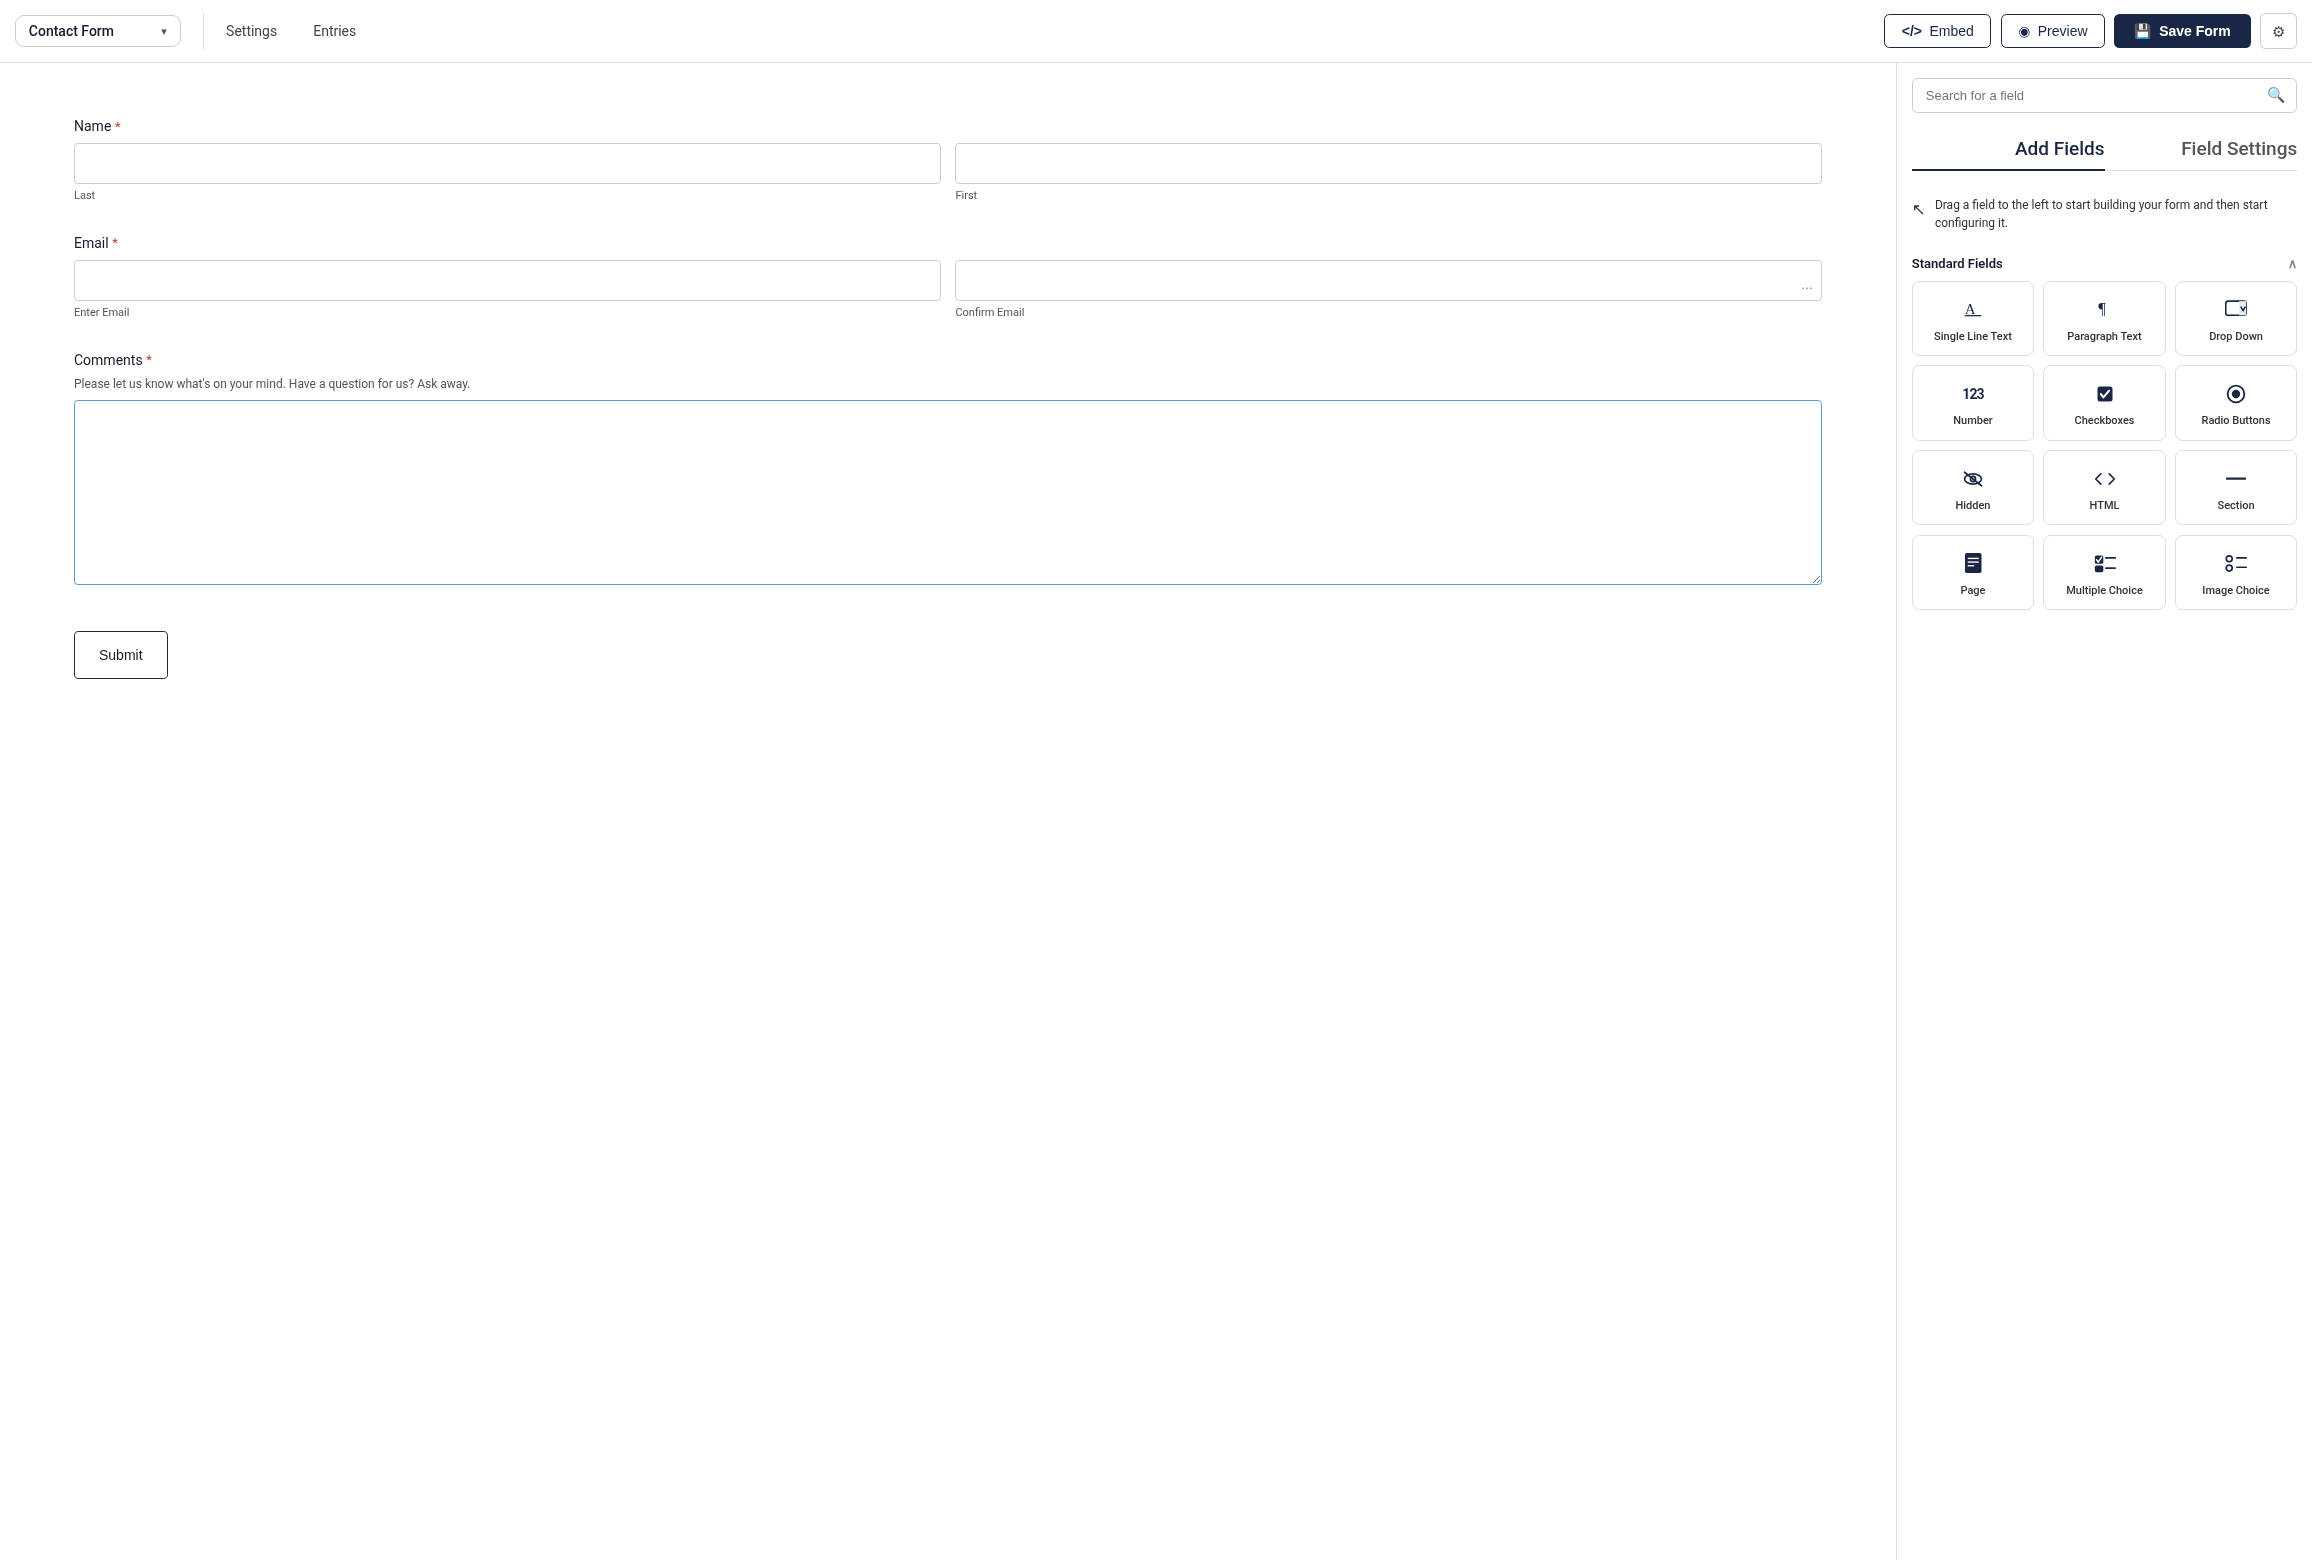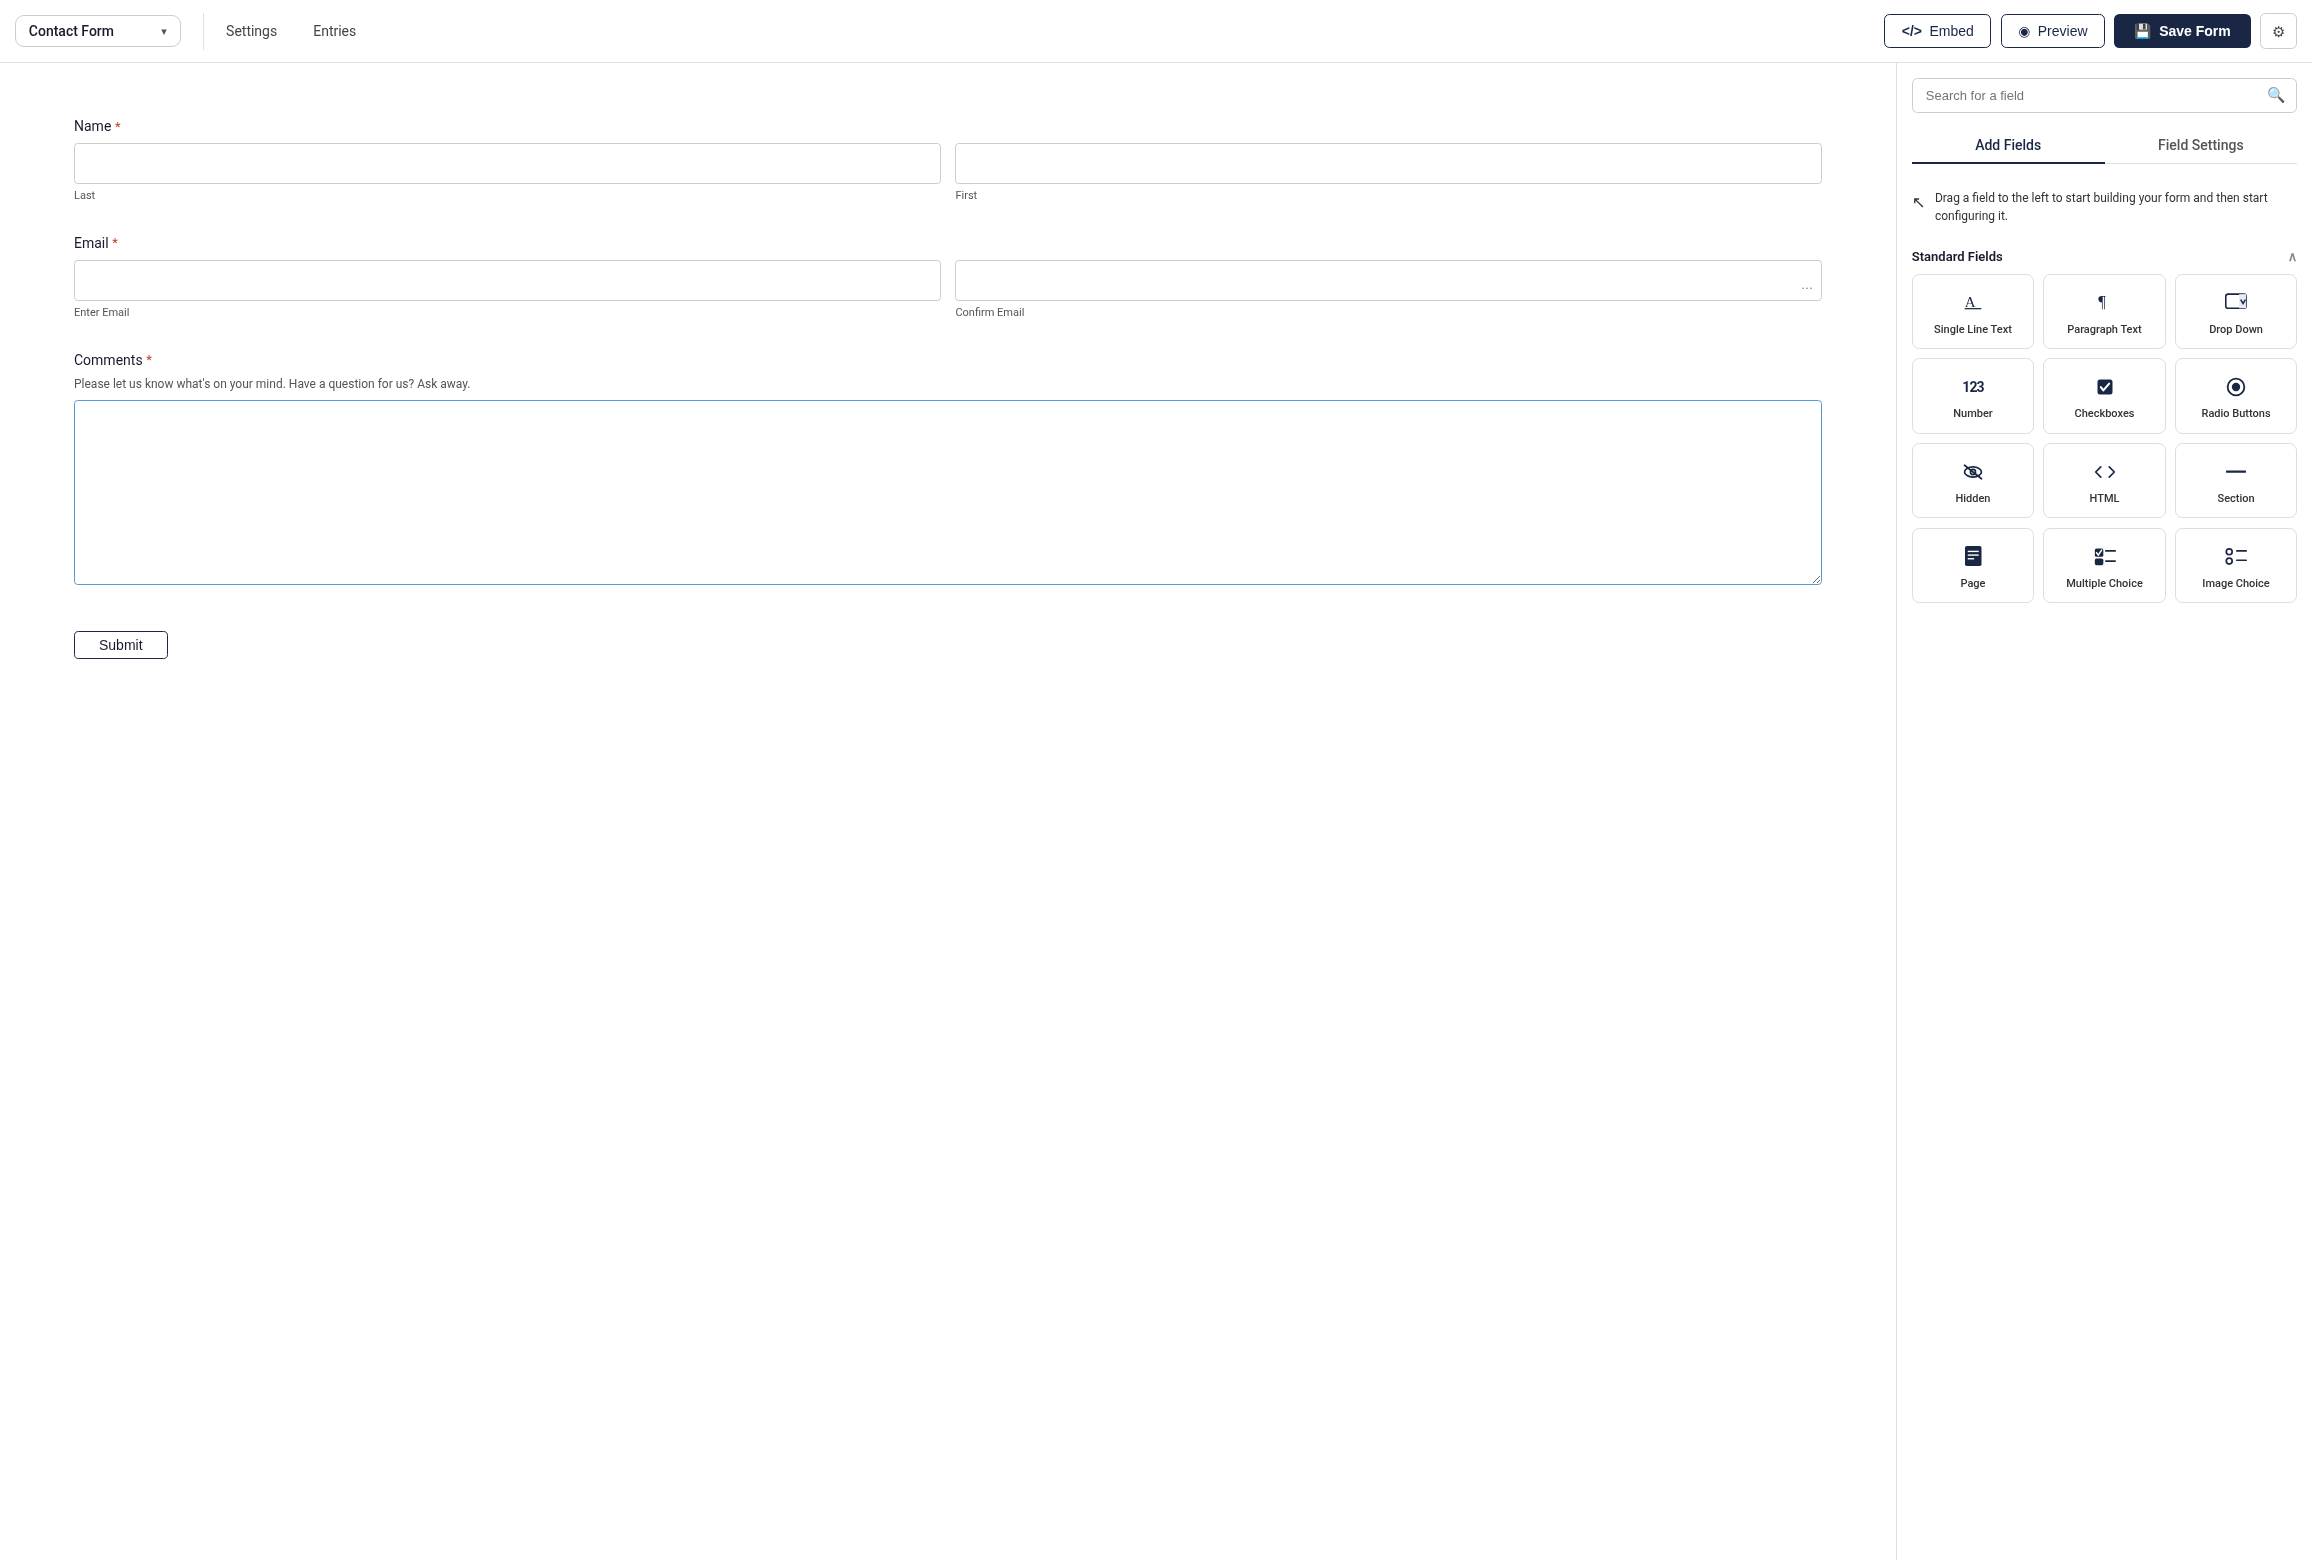--- a/index.html
+++ b/index.html
@@ -180,21 +180,21 @@
       position: absolute;
       right: 9.2px;
       top: 50%;
       transform: translateY(-50%);
       color: #888;
       font-size: 14.8px;
     }
     .btn-submit {
       border: 1.4px solid #1a2744;
       border-radius: 4.6px;
-      padding: 5px 24px;
+      padding: 15px 24px;
       background: #fff;
       color: #1a1a2e;
       font-size: 14px;
       font-weight: 500;
       cursor: pointer;
       margin-top: 9.2px;
     }
 
     
     .sidebar {
@@ -227,23 +227,23 @@
       color: #aaa;
       font-size: 14.8px;
     }
     .tab-bar {
       display: flex;
       border-bottom: 1.8px solid #e0e0e0;
       margin: 0 14.8px;
     }
     .tab-item {
       flex: 1;
-      text-align: center;
+      text-align: right;
       padding: 9.2px 0;
-      font-size: 14px;
+      font-size: 19px;
       font-weight: 500;
       color: #555;
       cursor: pointer;
       border-bottom: 2.8px solid transparent;
       margin-bottom: -1.8px;
     }
     .tab-item.active {
       color: #1a2744;
       border-bottom: 2.8px solid #1a2744;
     }

